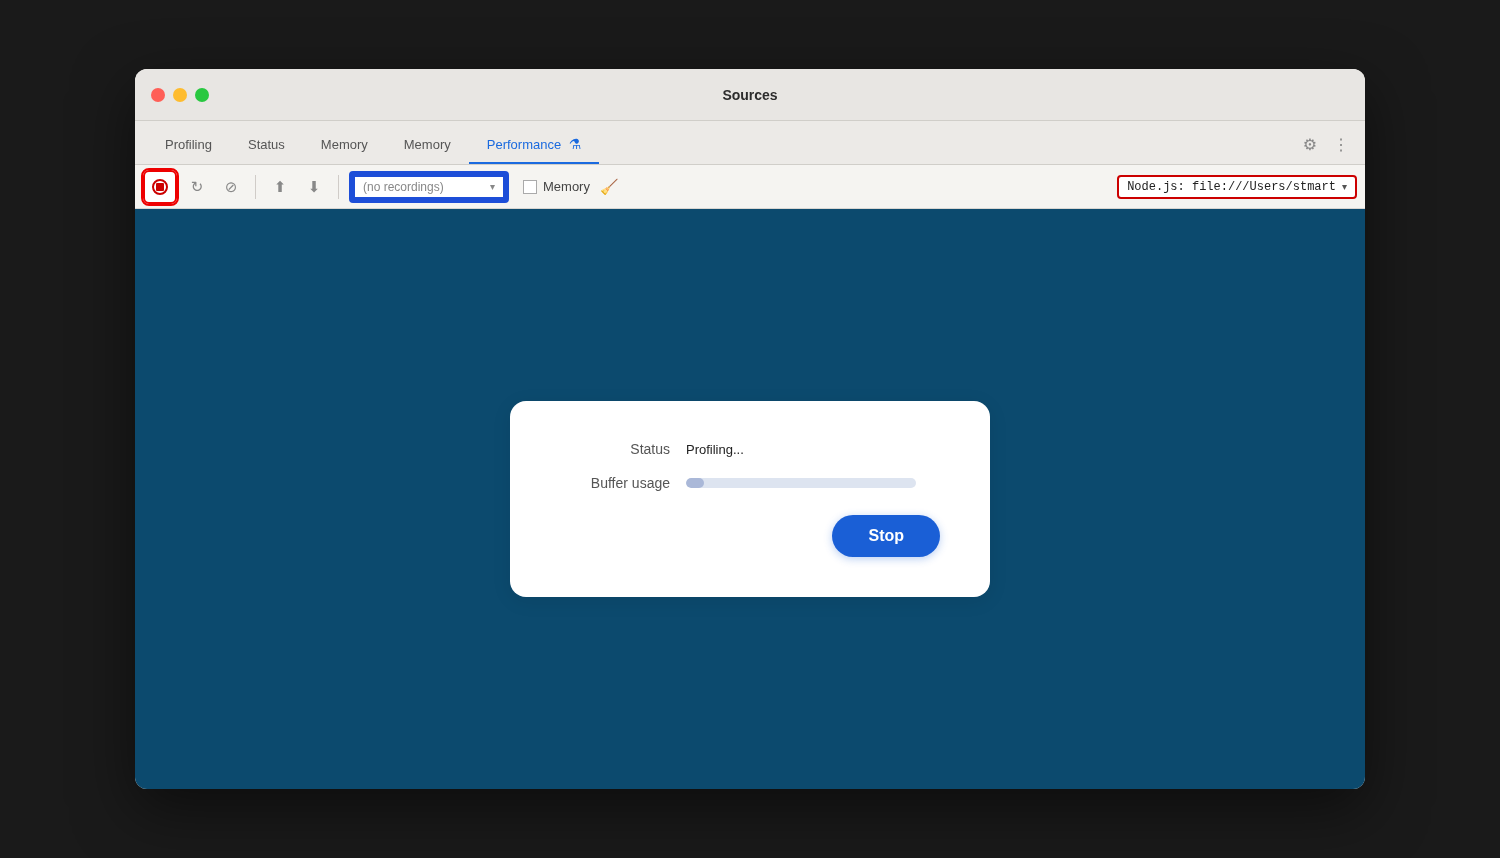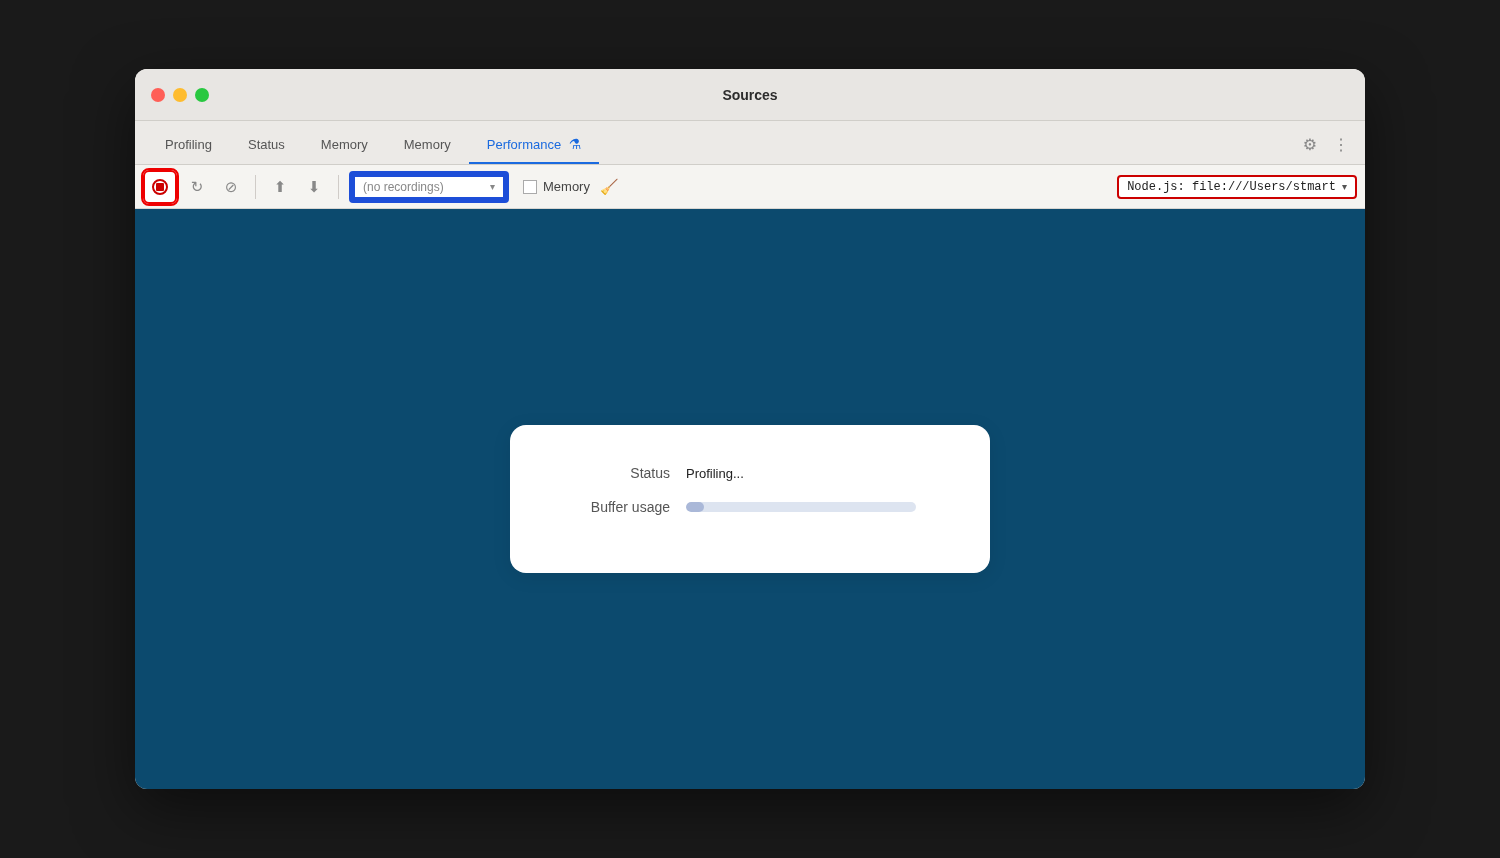--- a/index.html
+++ b/index.html
@@ -412,18 +412,21 @@
       </div>
 
 
       <div class="profiling-row">
         <span class="profiling-label">Buffer usage</span>
         <div class="buffer-bar-container">
           <div class="buffer-bar-fill" style="width: 8%;"></div>
         </div>
       </div>
 
+      <div class="stop-btn-row">
+        <button class="stop-button">Stop</button>
+      </div>
 
     </div>
 
   </div>
 
 </div>
 
 </body></html>

